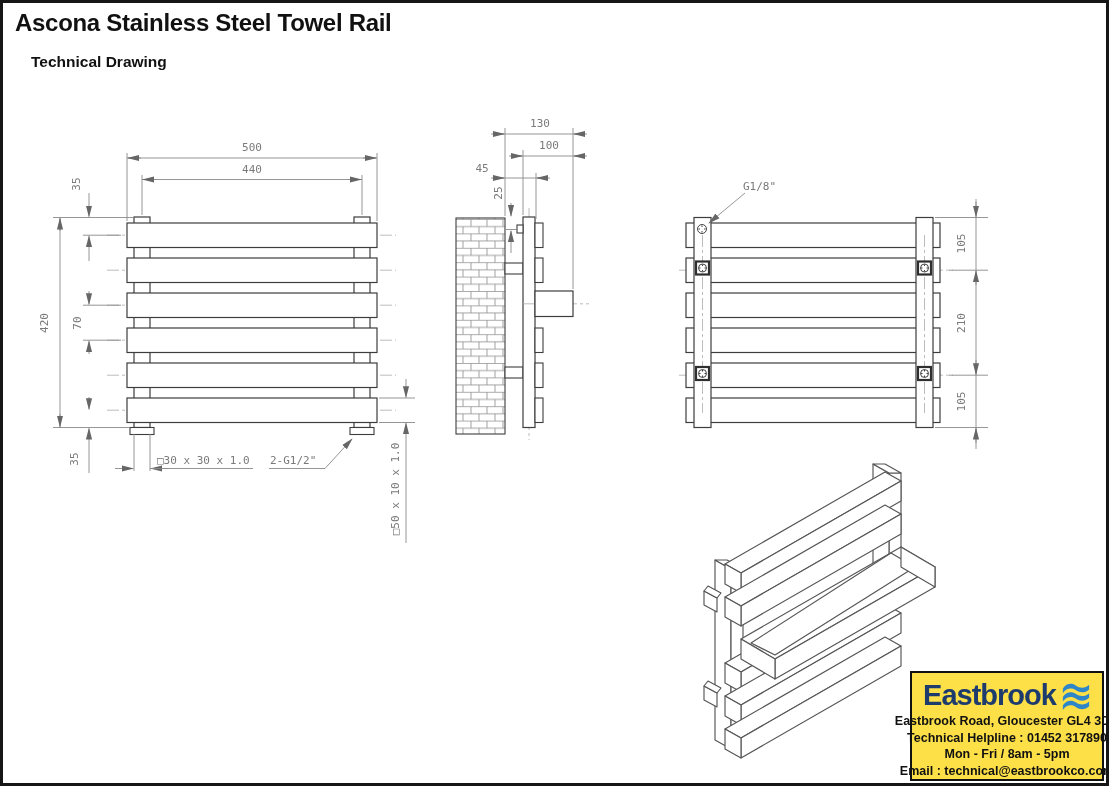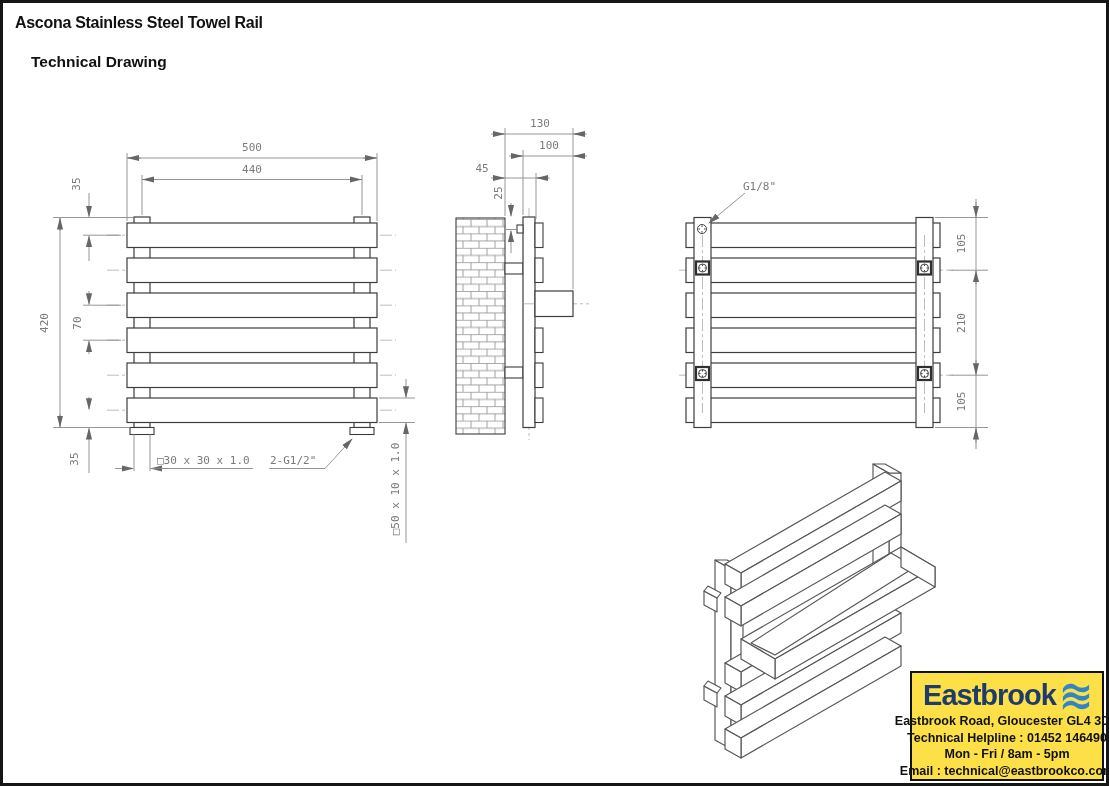--- a/index.html
+++ b/index.html
@@ -2,21 +2,21 @@
 <html><head>
 <meta charset="utf-8">
 <style>
   html,body{margin:0;padding:0;background:#e8e8e8;}
   .page{
     position:relative;width:1109px;height:786px;background:#ffffff;
     border:3px solid #161616;box-sizing:border-box;overflow:hidden;
     font-family:"Liberation Sans", sans-serif;
   }
   .hdr{position:absolute;left:12px;top:6px;color:#111;}
-  .hdr h1{margin:0;font-size:16px;line-height:28px;font-weight:bold;letter-spacing:-0.3px;}
+  .hdr h1{margin:0;font-size:24px;line-height:28px;font-weight:bold;letter-spacing:-0.3px;}
   .hdr h2{margin:16px;font-size:15.5px;line-height:18px;font-weight:bold;}
   svg.sheet{position:absolute;left:0;top:0;}
   .fw{stroke:#3d3d3d;stroke-width:1.2;fill:#ffffff;}
   .fwt{stroke:#3d3d3d;stroke-width:1.1;fill:#ffffff;}
   .dim{stroke:#8a8a8a;stroke-width:0.9;fill:none;}
   .cl{stroke:#ababab;stroke-width:0.8;fill:none;stroke-dasharray:12 3 3 3;}
   .dimtxt{font-family:"DejaVu Sans Mono", monospace;font-size:11px;fill:#7a7a7a;}
   .iso{stroke:#555;stroke-width:1.15;fill:#ffffff;stroke-linejoin:round;}
   .bolt{stroke:#2e2e2e;stroke-width:2.2;fill:#ffffff;}
   .boltd{stroke:#2e2e2e;stroke-width:0.9;fill:none;}
@@ -348,18 +348,18 @@
   <div class="logo-box">
     <div class="brand-row">
       <span class="brand">Eastbrook</span>
       <svg width="30" height="30" viewBox="0 0 32 32">
         <path d="M2,9 C6,3 12,3 16,6 C20,9 26,9 30,5 L30,10 C26,14 20,14 16,11 C12,8 6,8 2,14 Z" fill="#2e86c9"></path>
         <path d="M2,18 C6,12 12,12 16,15 C20,18 26,18 30,14 L30,19 C26,23 20,23 16,20 C12,17 6,17 2,23 Z" fill="#2e86c9"></path>
         <path d="M2,27 C6,21 12,21 16,24 C20,27 26,27 30,23 L30,28 C26,32 20,32 16,29 C12,26 6,26 2,32 Z" fill="#2e86c9"></path>
       </svg>
     </div>
     <div class="lb-line">Eastbrook Road, Gloucester GL4 3DB</div>
-    <div class="lb-line">Technical Helpline : 01452 146490</div>
+    <div class="lb-line">Technical Helpline : 01452 317890</div>
     <div class="lb-line">Mon - Fri / 8am - 5pm</div>
     <div class="lb-line">Email : technical@eastbrookco.com</div>
   </div>
 
 </div>
 
 </body></html>

